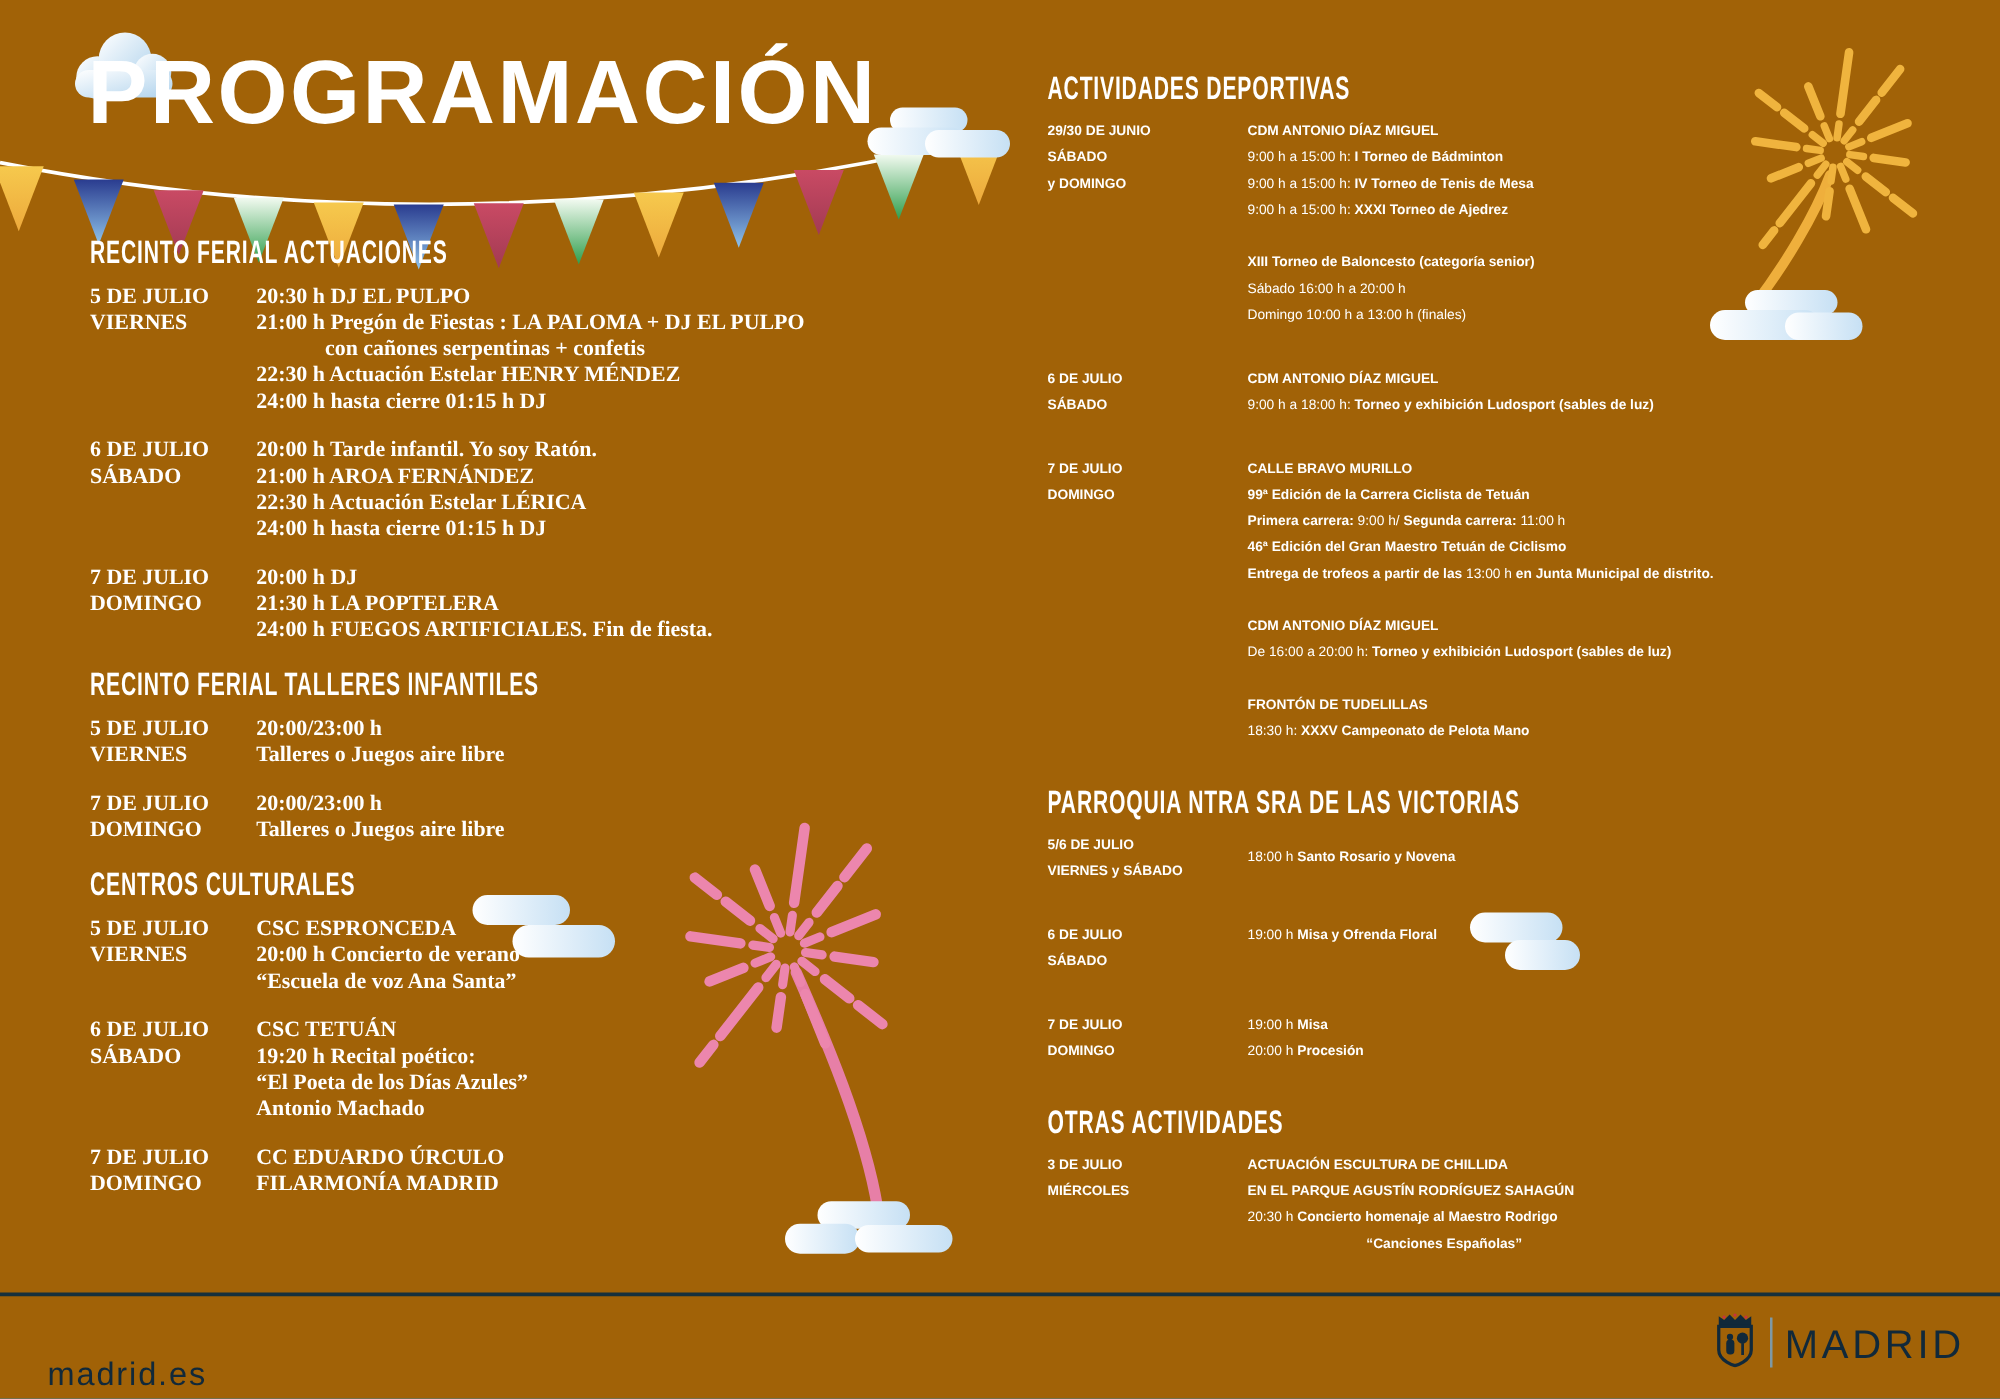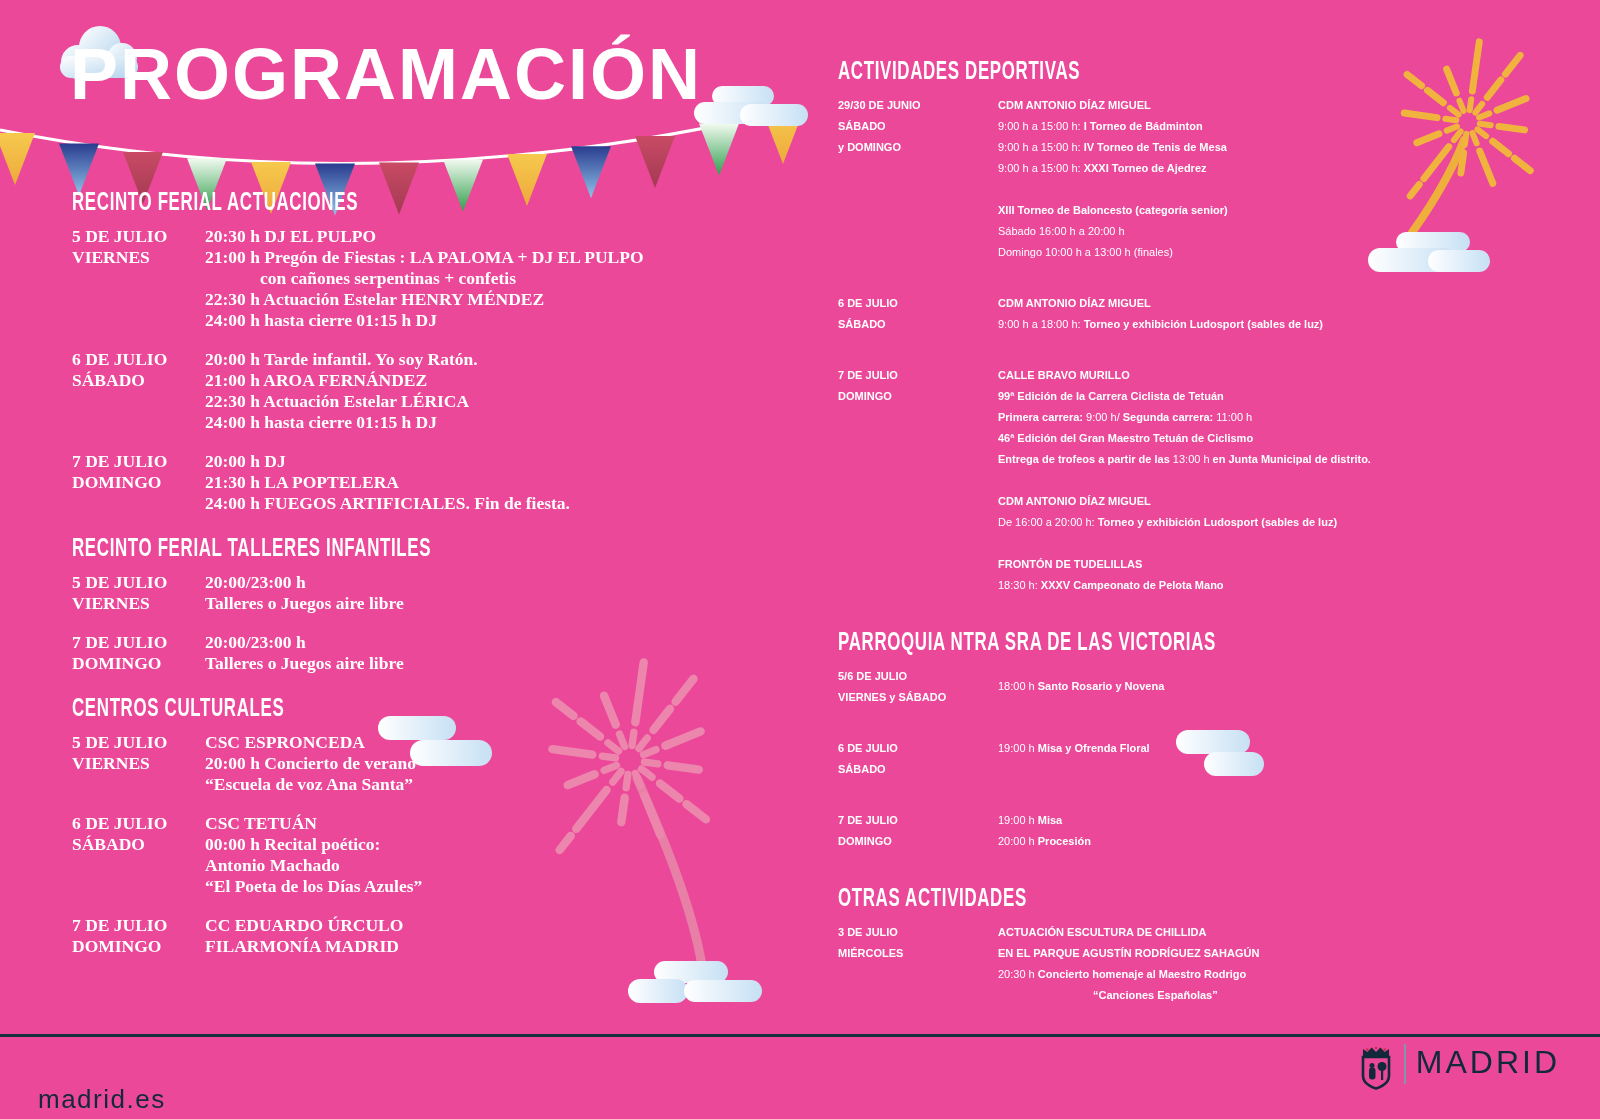--- a/index.html
+++ b/index.html
@@ -1,18 +1,18 @@
 <!DOCTYPE html>
 <html><head>
 <meta charset="utf-8">
 <style>
   html,body{margin:0;padding:0;background:#2f87b8;}
   .poster{
     position:relative;width:1600px;height:1119px;overflow:hidden;
-    background:#ec4899;color:#FFFFFF;
+    background:#a16207;color:#FFFFFF;
     font-family:"Liberation Sans", sans-serif;
   }
   .decor{position:absolute;left:0;top:0;}
   .title{
     position:absolute;left:70px;top:30px;margin:0;
     font-size:72px;font-weight:700;letter-spacing:2px;line-height:88px;
   }
   .col{position:absolute;}
   #col-left{left:72px;top:186px;width:700px;}
   #col-right{left:838px;top:55px;width:770px;}
@@ -34,21 +34,21 @@
   .content{flex:1;}
   .entry.center .content{padding-top:10px;}
   .b{font-weight:700;}
   .r{font-weight:400;}
   .ind-a{padding-left:55px;}
   .ind-b{padding-left:95px;}
   .stem-p{stroke:#E77FA7;stroke-width:9;fill:none;stroke-linecap:round;}
   .stem-y{stroke:#EFAF3C;stroke-width:8;fill:none;stroke-linecap:round;}
   .foot-line{position:absolute;left:0;top:1034px;width:1600px;height:3px;background:#16303C;}
   .site{position:absolute;left:38px;top:1056px;font-size:26px;letter-spacing:1.5px;color:#11293A;margin-top:28px;}
-  .logo{position:absolute;right:40px;top:1044px;display:flex;align-items:flex-start;gap:10px;height:50px;}
+  .logo{position:absolute;right:28px;top:1044px;display:flex;align-items:flex-end;gap:10px;height:50px;}
   .logo-sep{width:2px;height:40px;background:#7E99A6;}
   .logo-text{font-size:32px;letter-spacing:3px;color:#11293A;}
 </style>
 </head>
 <body>
 
 <div class="poster">
 
   <svg class="decor" width="1600" height="1119" viewBox="0 0 1600 1119">
     <defs>
@@ -270,23 +270,23 @@
             <div class="line"><span class="b">“Escuela de voz Ana Santa”</span></div>
           </div>
         </div>
         <div class="entry">
           <div class="date">
             <div class="line">6 DE JULIO</div>
             <div class="line">SÁBADO</div>
           </div>
           <div class="content">
             <div class="line"><span class="b">CSC TETUÁN</span></div>
-            <div class="line"><span class="b">00:00 h Recital poético:</span></div>
+            <div class="line"><span class="b">19:20 h Recital poético:</span></div>
+            <div class="line"><span class="b">“El Poeta de los Días Azules”</span></div>
             <div class="line"><span class="b">Antonio Machado</span></div>
-            <div class="line"><span class="b">“El Poeta de los Días Azules”</span></div>
           </div>
         </div>
         <div class="entry">
           <div class="date">
             <div class="line">7 DE JULIO</div>
             <div class="line">DOMINGO</div>
           </div>
           <div class="content">
             <div class="line"><span class="b">CC EDUARDO ÚRCULO</span></div>
             <div class="line"><span class="b">FILARMONÍA MADRID</span></div>

